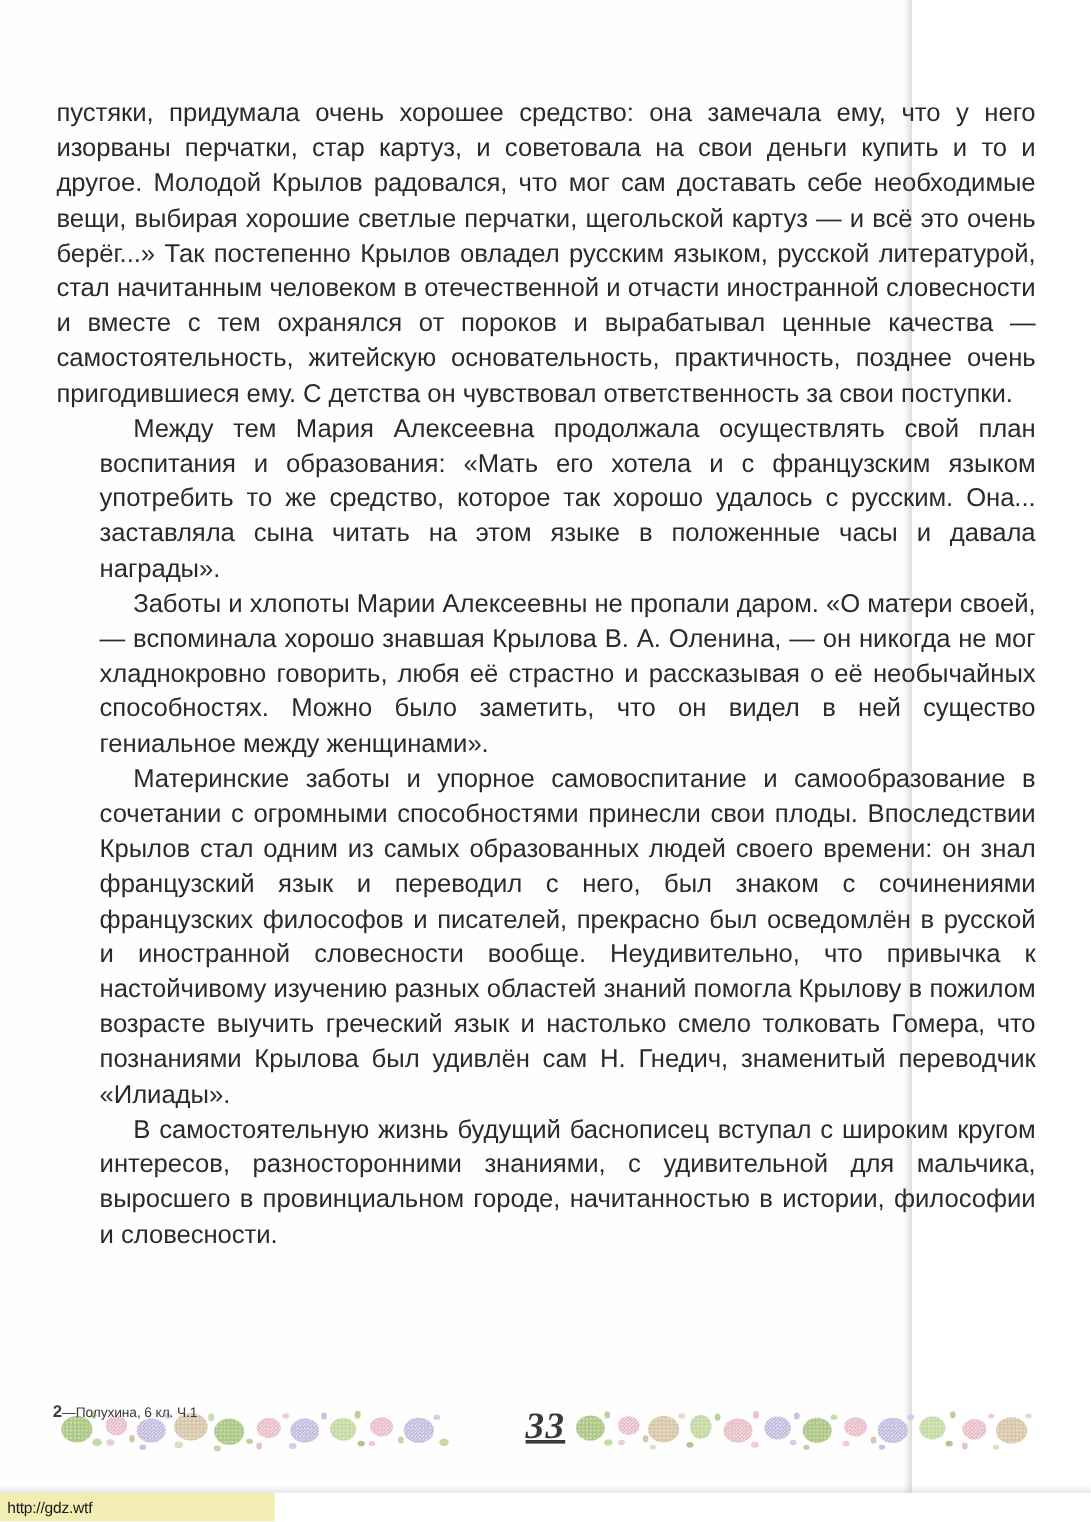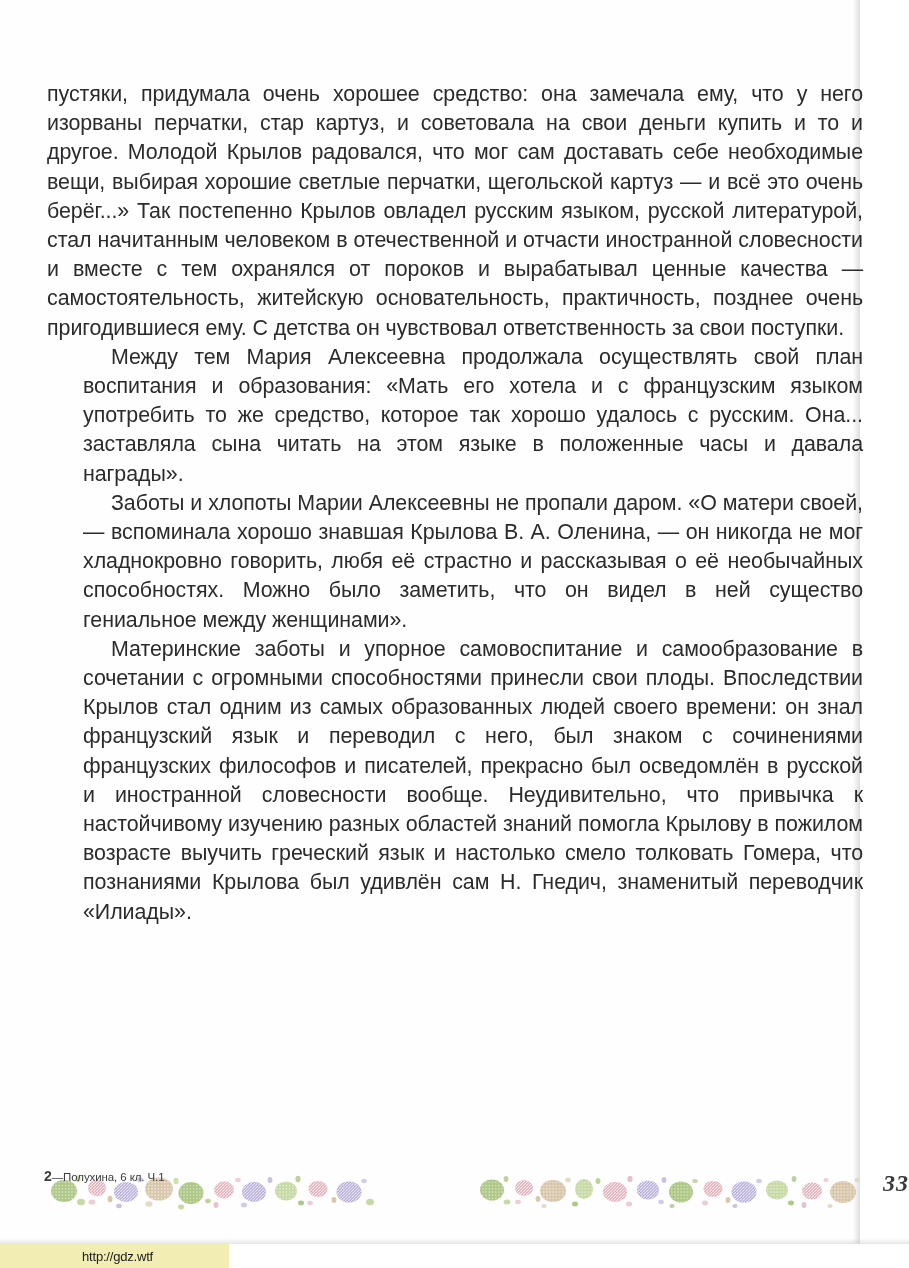--- a/index.html
+++ b/index.html
@@ -12,21 +12,21 @@
     height: 1268px;
     position: relative;
     overflow: hidden;
     font-family: "Liberation Sans", sans-serif;
   }
 
   
   #page-scan {
     position: absolute;
     left: 0; top: 0;
-    width: 860px;
+    width: 760px;
     height: 1244px;
     background: #fefefe;
     box-sizing: border-box;
     padding-left: 48px;
   }
   
   #scan-edge-right {
     position: absolute;
     right: 0; top: 0;
     width: 7px; height: 1244px;
@@ -77,27 +77,28 @@
   }
   #ornament-left  { left: 48px;  width: 330px; }
   #ornament-right { left: 478px; width: 385px; }
 
   
   #page-number {
     position: absolute;
     left: 0;
     top: 1170px;
     width: 909px;
-    text-align: right;
+    text-align: center;
     font-family: "Liberation Serif", serif;
     font-style: italic;
-    font-size: 24px;
+    font-size: 31px;
     font-weight: 700;
     color: #3a3a3c;
     letter-spacing: 1px;
+    text-decoration: underline;
   }
 
   
   #signature-mark {
     position: absolute;
     left: 44px;
     top: 1168px;
     font-family: "Liberation Sans", sans-serif;
     font-size: 11.5px;
     color: #3b3b3d;
@@ -114,21 +115,20 @@
     position: absolute;
     left: 0;
     bottom: 0;
     width: 229px;
     height: 24px;
     background: #f2eeb3;
     display: flex;
     align-items: center;
     box-sizing: border-box;
     padding-left: 6px;
-    justify-content: center;
   }
   #status-bar-url {
     font-family: "Liberation Sans", sans-serif;
     font-size: 13px;
     color: #1a1a1a;
     letter-spacing: -0.2px;
   }
 </style>
 </head>
 <body>
@@ -136,20 +136,21 @@
 <div id="page-scan">
 
   <div id="scan-edge-right"></div>
   <div id="scan-edge-bottom"></div>
 
   <div id="text-block">
     <p class="para">пустяки, придумала очень хорошее средство: она замечала ему, что у него изорваны перчатки, стар картуз, и советовала на свои деньги купить и то и другое. Молодой Крылов радовался, что мог сам доставать себе необходимые вещи, выбирая хорошие светлые перчатки, щегольской картуз — и всё это очень берёг...» Так постепенно Крылов овладел русским языком, русской литературой, стал начитанным человеком в отечественной и отчасти иностранной словесности и вместе с тем охранялся от пороков и вырабатывал ценные качества — самостоятельность, житейскую основательность, практичность, позднее очень пригодившиеся ему. С детства он чувствовал ответственность за свои поступки.</p>
     <p class="para indent">Между тем Мария Алексеевна продолжала осуществлять свой план воспитания и образования: «Мать его хотела и с французским языком употребить то же средство, которое так хорошо удалось с русским. Она... заставляла сына читать на этом языке в положенные часы и давала награды».</p>
     <p class="para indent">Заботы и хлопоты Марии Алексеевны не пропали даром. «О матери своей, — вспоминала хорошо знавшая Крылова В. А. Оленина, — он никогда не мог хладнокровно говорить, любя её страстно и рассказывая о её необычайных способностях. Можно было заметить, что он видел в ней существо гениальное между женщинами».</p>
     <p class="para indent">Материнские заботы и упорное самовоспитание и самообразование в сочетании с огромными способностями принесли свои плоды. Впоследствии Крылов стал одним из самых образованных людей своего времени: он знал французский язык и переводил с него, был знаком с сочинениями французских философов и писателей, прекрасно был осведомлён в русской и иностранной словесности вообще. Неудивительно, что привычка к настойчивому изучению разных областей знаний помогла Крылову в пожилом возрасте выучить греческий язык и настолько смело толковать Гомера, что познаниями Крылова был удивлён сам Н. Гнедич, знаменитый переводчик «Илиады».</p>
+    <p class="para indent">В самостоятельную жизнь будущий баснописец вступал с широким кругом интересов, разносторонними знаниями, с удивительной для мальчика, выросшего в провинциальном городе, начитанностью в истории, философии и словесности.</p>
   </div>
 
   <div id="ornament-band">
     <svg id="ornament-left" viewBox="0 0 330 48" preserveAspectRatio="none">
       <defs>
         <pattern id="hatchL" patternUnits="userSpaceOnUse" width="3" height="3">
           <path d="M0,3 l3,-3" stroke="#ffffff" stroke-width="1.1" fill="none"></path>
         </pattern>
         <pattern id="dotsL" patternUnits="userSpaceOnUse" width="3.2" height="3.2">
           <circle cx="1.6" cy="1.6" r="0.85" fill="#ffffff"></circle>

